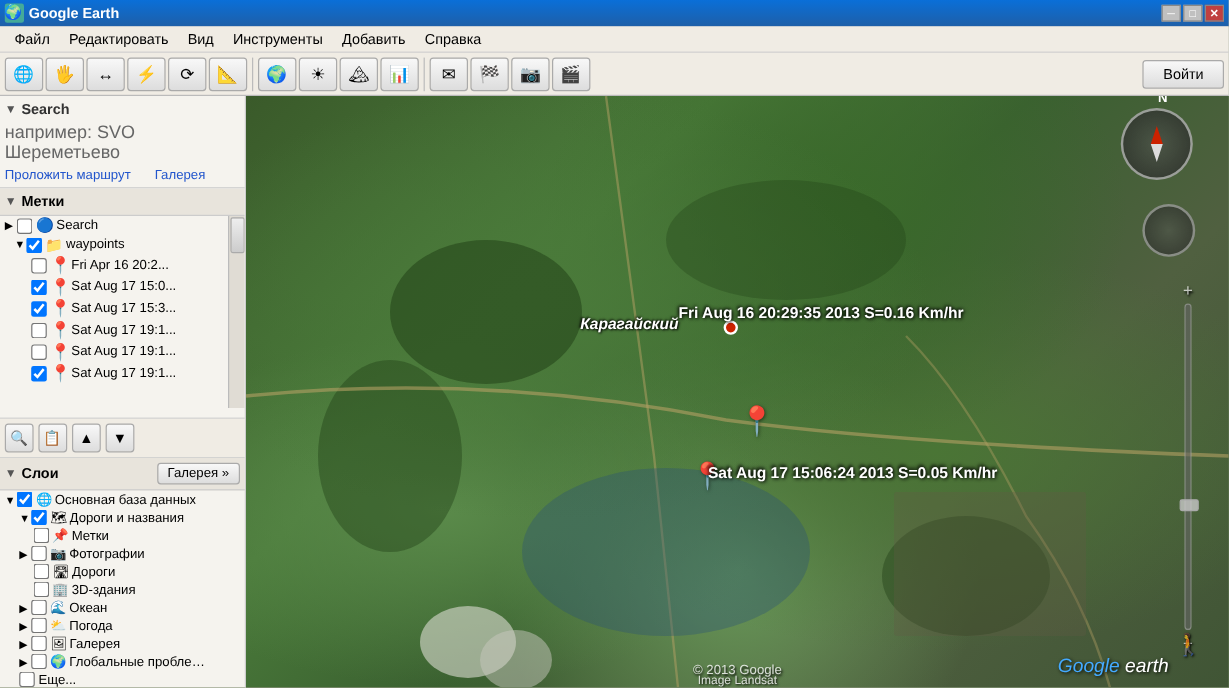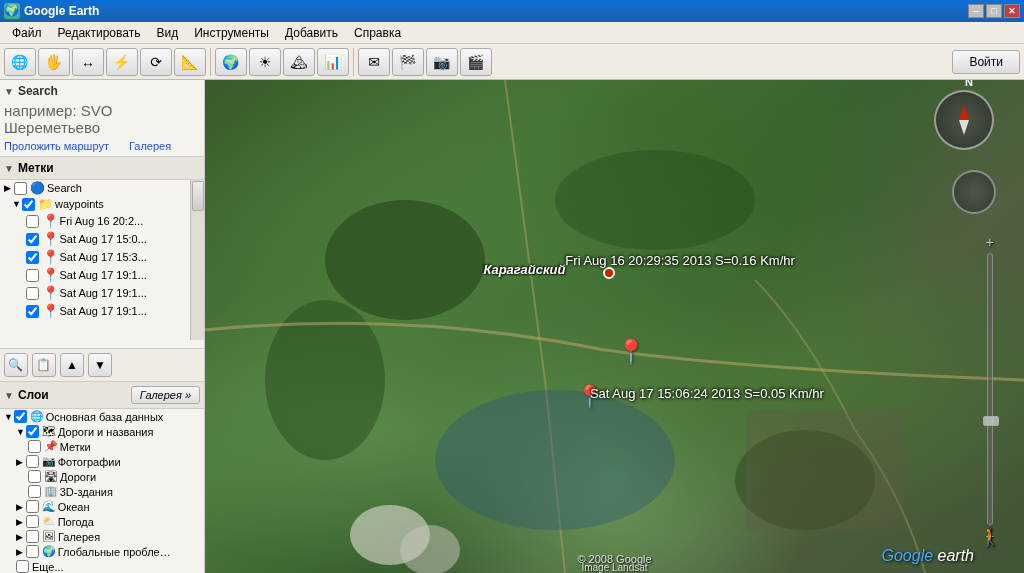--- a/index.html
+++ b/index.html
@@ -202,21 +202,21 @@
     }
     #sloi-header .triangle { color: #555; margin-right: 4px; font-size: 10px; }
     #galereya-btn {
       margin-left: auto;
       padding: 2px 8px;
       background: linear-gradient(to bottom, #f8f8f8, #ddd);
       border: 1px solid #aaa;
       border-radius: 3px;
       font-size: 11px;
       cursor: pointer;
-      display: flex; align-items: center; gap: 2px; font-style: italic;
+      display: flex; align-items: center; gap: 2px;
     }
 
     
     #map-area {
       flex: 1;
       position: relative;
       overflow: hidden;
       background: #3a5a2a;
     }
 
@@ -240,21 +240,21 @@
       font-size: 13px;
       font-weight: bold;
       text-shadow: 1px 1px 2px black, -1px -1px 2px black;
       white-space: nowrap;
       pointer-events: none;
     }
     .map-timestamp {
       position: absolute;
       color: white;
       font-size: 13px;
-      font-weight: normal;
+      font-weight: bold;
       text-shadow: 1px 1px 3px black, -1px -1px 3px black;
       white-space: nowrap;
       pointer-events: none;
     }
 
     
     .map-pin {
       position: absolute;
       font-size: 20px;
       transform: translate(-50%, -100%);
@@ -518,21 +518,21 @@
           <div class="tree-item" style="padding-left:12px;">
             <span style="width:10px;display:inline-block;font-size:9px;">▼</span>
             <input type="checkbox" checked="" style="">
             <span class="folder-icon">📁</span>
             <span class="item-label">waypoints</span>
           </div>
 
           <div class="tree-item" style="padding-left:26px;">
             <input type="checkbox" style="">
             <span class="pin-red">📍</span>
-            <span class="item-label">Fri Aug 16 20:2...</span>
+            <span class="item-label">Fri Apr 16 20:2...</span>
           </div>
           <div class="tree-item" style="padding-left:26px;">
             <input type="checkbox" checked="" style="">
             <span class="pin-yellow">📍</span>
             <span class="item-label">Sat Aug 17 15:0...</span>
           </div>
           <div class="tree-item" style="padding-left:26px;">
             <input type="checkbox" checked="" style="">
             <span class="pin-yellow">📍</span>
             <span class="item-label">Sat Aug 17 15:3...</span>
@@ -687,21 +687,21 @@
     <div id="zoom-control">
       <span class="zoom-arrow">+</span>
       <div id="zoom-track">
         <div id="zoom-thumb"></div>
       </div>
       <span class="zoom-arrow">−</span>
     </div>
 
     <div id="person-icon">🚶</div>
 
-    <div id="copyright">© 2008 Google</div>
+    <div id="copyright">© 2013 Google</div>
     <div id="image-source">Image Landsat</div>
 
     <div id="ge-logo">
       <span style="color:#4af;font-style:italic;text-shadow:1px 1px 3px black;">Google</span>
       <span style="color:white;font-style:italic;"> earth</span>
     </div>
 
   </div>
 </div>
 

